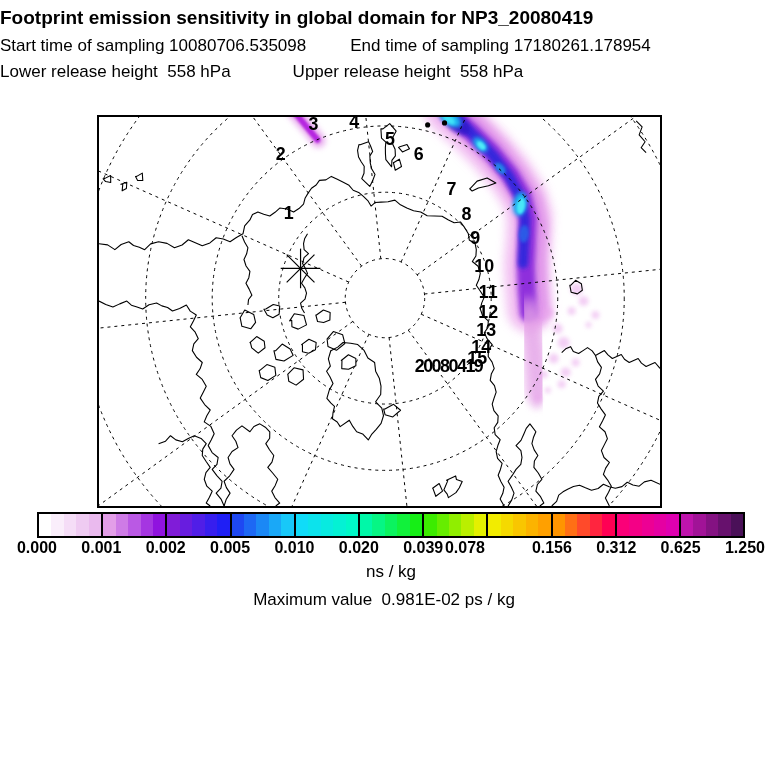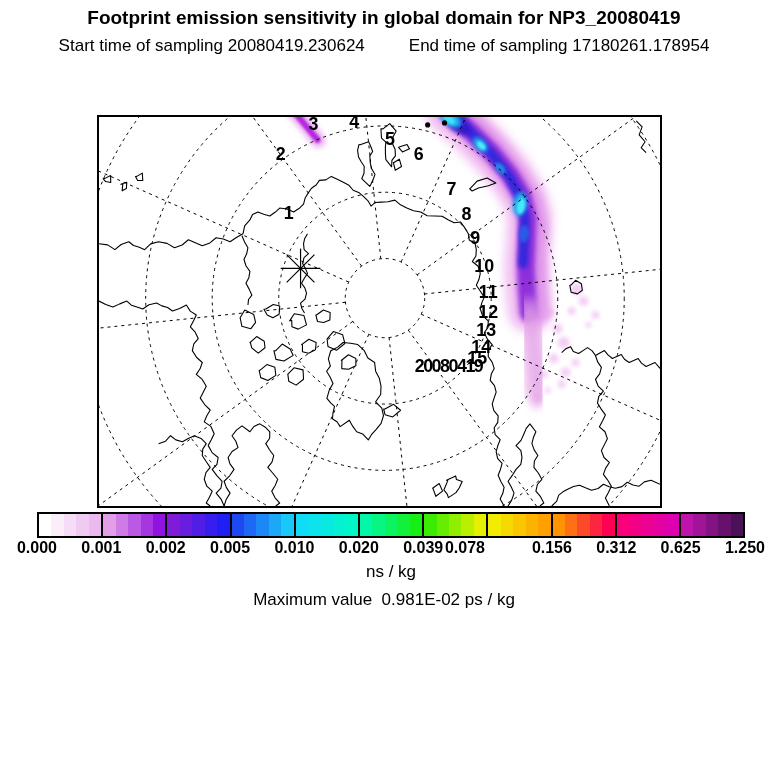--- a/index.html
+++ b/index.html
@@ -1,18 +1,18 @@
 <!DOCTYPE html>
 <html><head>
 <meta charset="utf-8">
 <style>
   html,body{margin:0;padding:0;background:#ffffff;}
   .page{position:relative;width:768px;height:768px;background:#fff;overflow:hidden;
         font-family:"Liberation Sans",sans-serif;color:#000;}
-  .hdr{position:absolute;left:0;width:768px;text-align:center;white-space:pre;}
+  .hdr{position:absolute;left:0;width:768px;text-align:left;white-space:pre;}
   .hdr-title{top:7px;font-size:19px;font-weight:bold;}
   .hdr-line{font-size:17px;}
   .hdr-line .gapL{margin-right:44px;}
   .hdr-line3 .gapL{margin-right:62px;}
   .hdr-l2{top:36px;}
   .hdr-l3{top:62px;}
   .hdr-l4{top:88px;}
   .map-panel{position:absolute;left:97px;top:115px;width:565px;height:393px;
              border:2px solid #000;box-sizing:border-box;background:#fff;}
   .map-panel svg{display:block;}
@@ -29,22 +29,23 @@
   .max-line{position:absolute;left:0;top:590px;width:768px;text-align:center;
             font-size:17px;white-space:pre;}
 </style>
 </head>
 <body>
 
 <div class="page">
 
   <div class="hdr hdr-title">Footprint emission sensitivity in global domain for NP3_20080419</div>
 
-  <div class="hdr hdr-line hdr-l2"><span class="gapL">Start time of sampling 20080419.230624</span><span>End time of sampling 17180261.178954</span></div>
-
+  <div class="hdr hdr-line hdr-l2"><span class="gapL">Start time of sampling 10080706.535098</span><span>End time of sampling 17180261.178954</span></div>
+
+  <div class="hdr hdr-line hdr-line3 hdr-l3"><span class="gapL">Lower release height  558 hPa</span><span>Upper release height  558 hPa</span></div>
 
 
   <div class="map-panel">
     <svg id="map-svg" width="561" height="389" viewBox="0 0 565 393" preserveAspectRatio="none">
         <defs>
           <filter id="bl5" x="-60%" y="-60%" width="220%" height="220%">
             <feGaussianBlur stdDeviation="5"></feGaussianBlur>
           </filter>
           <filter id="bl4" x="-60%" y="-60%" width="220%" height="220%">
             <feGaussianBlur stdDeviation="4"></feGaussianBlur>

